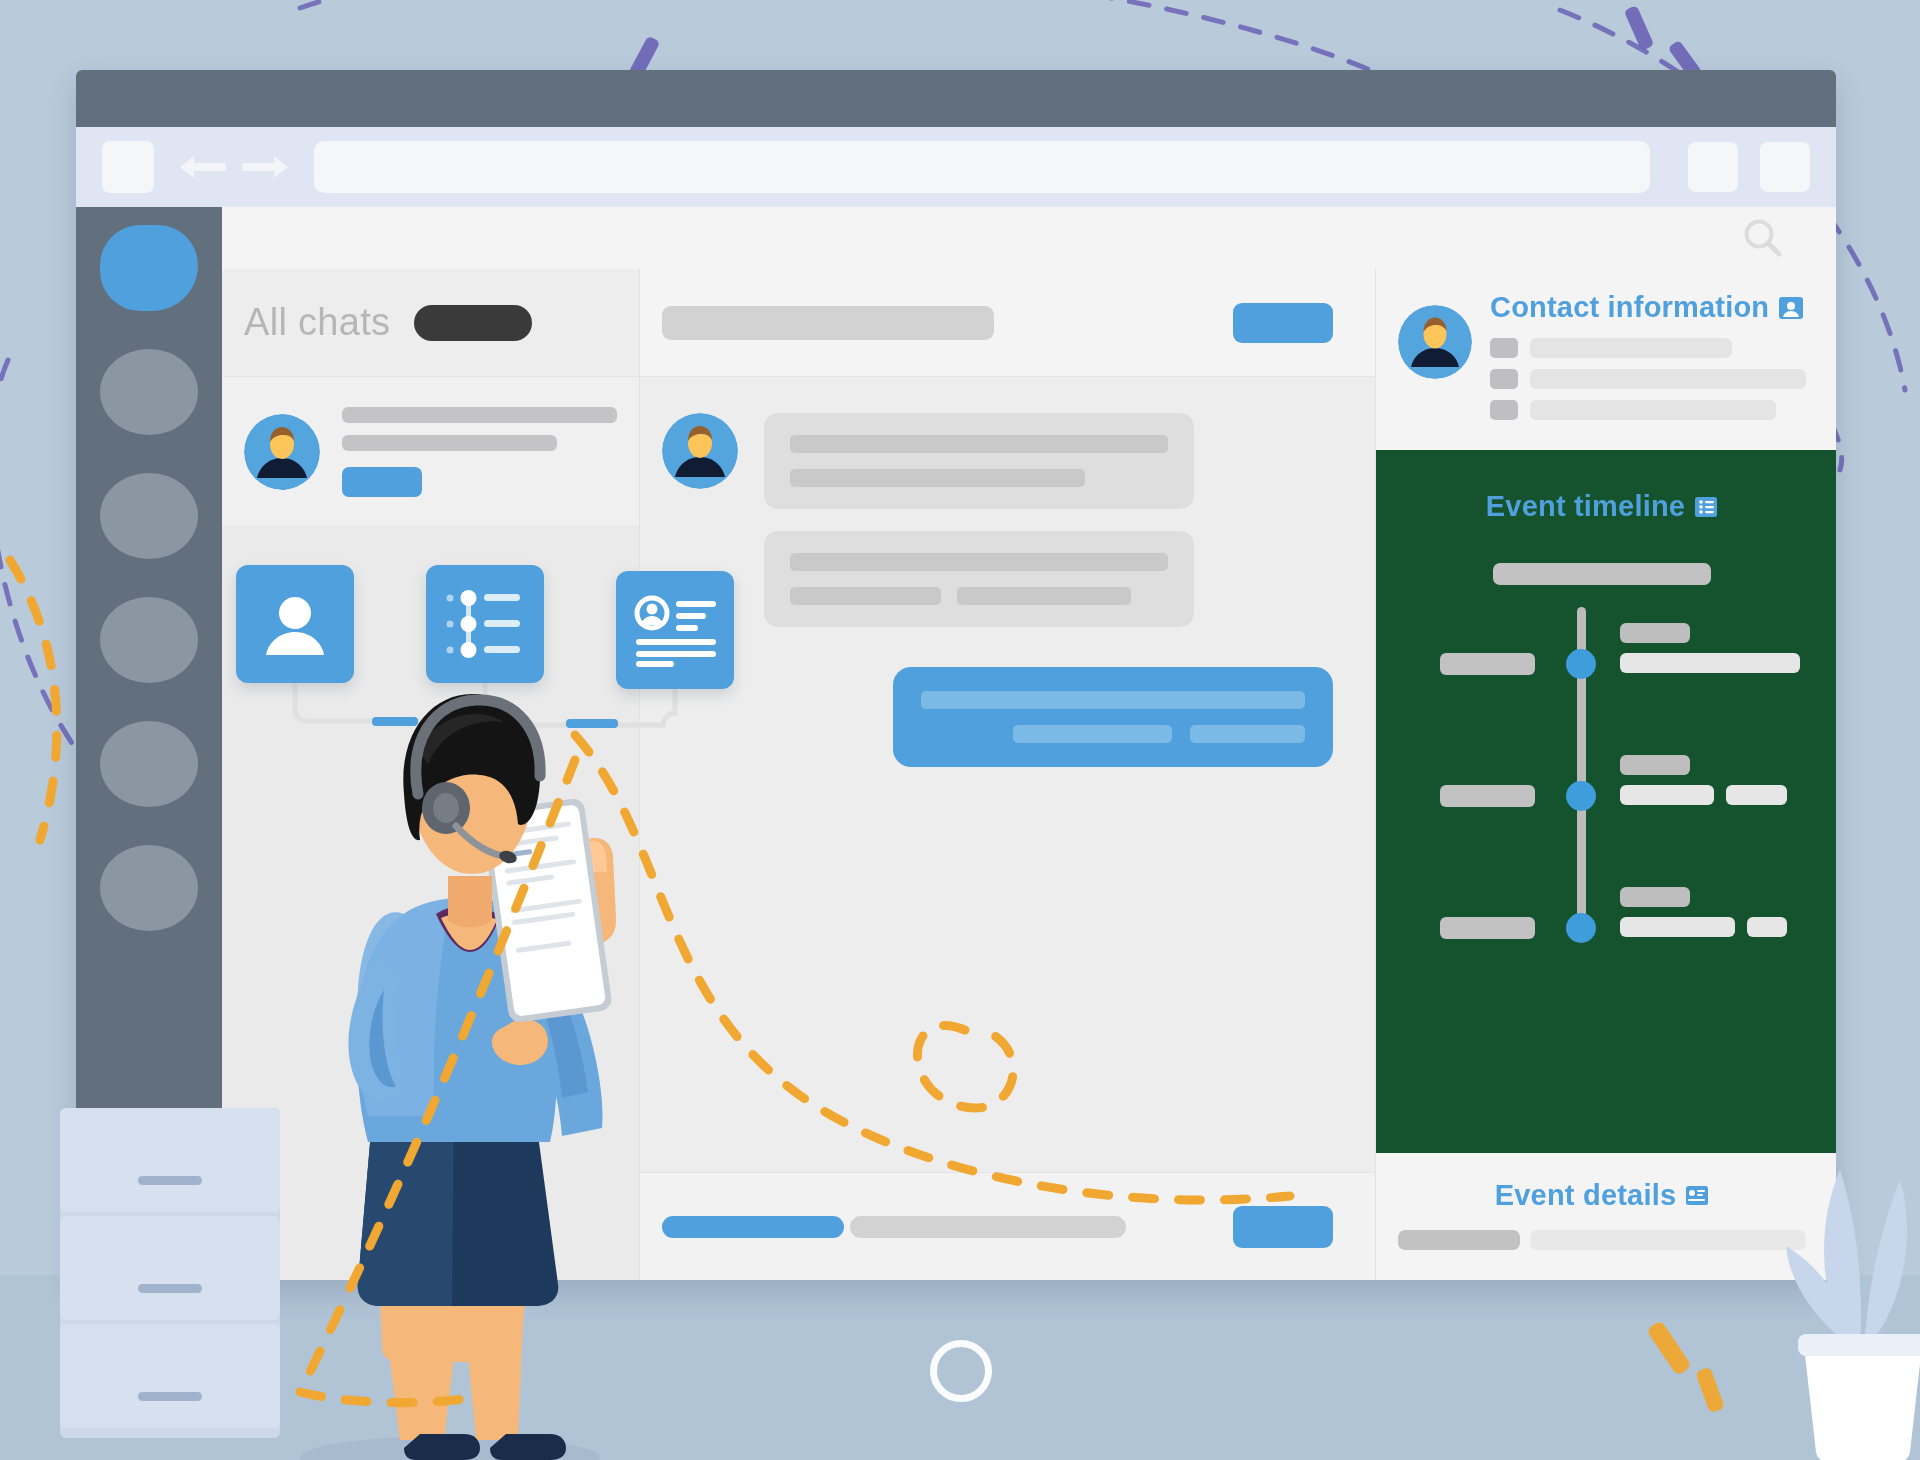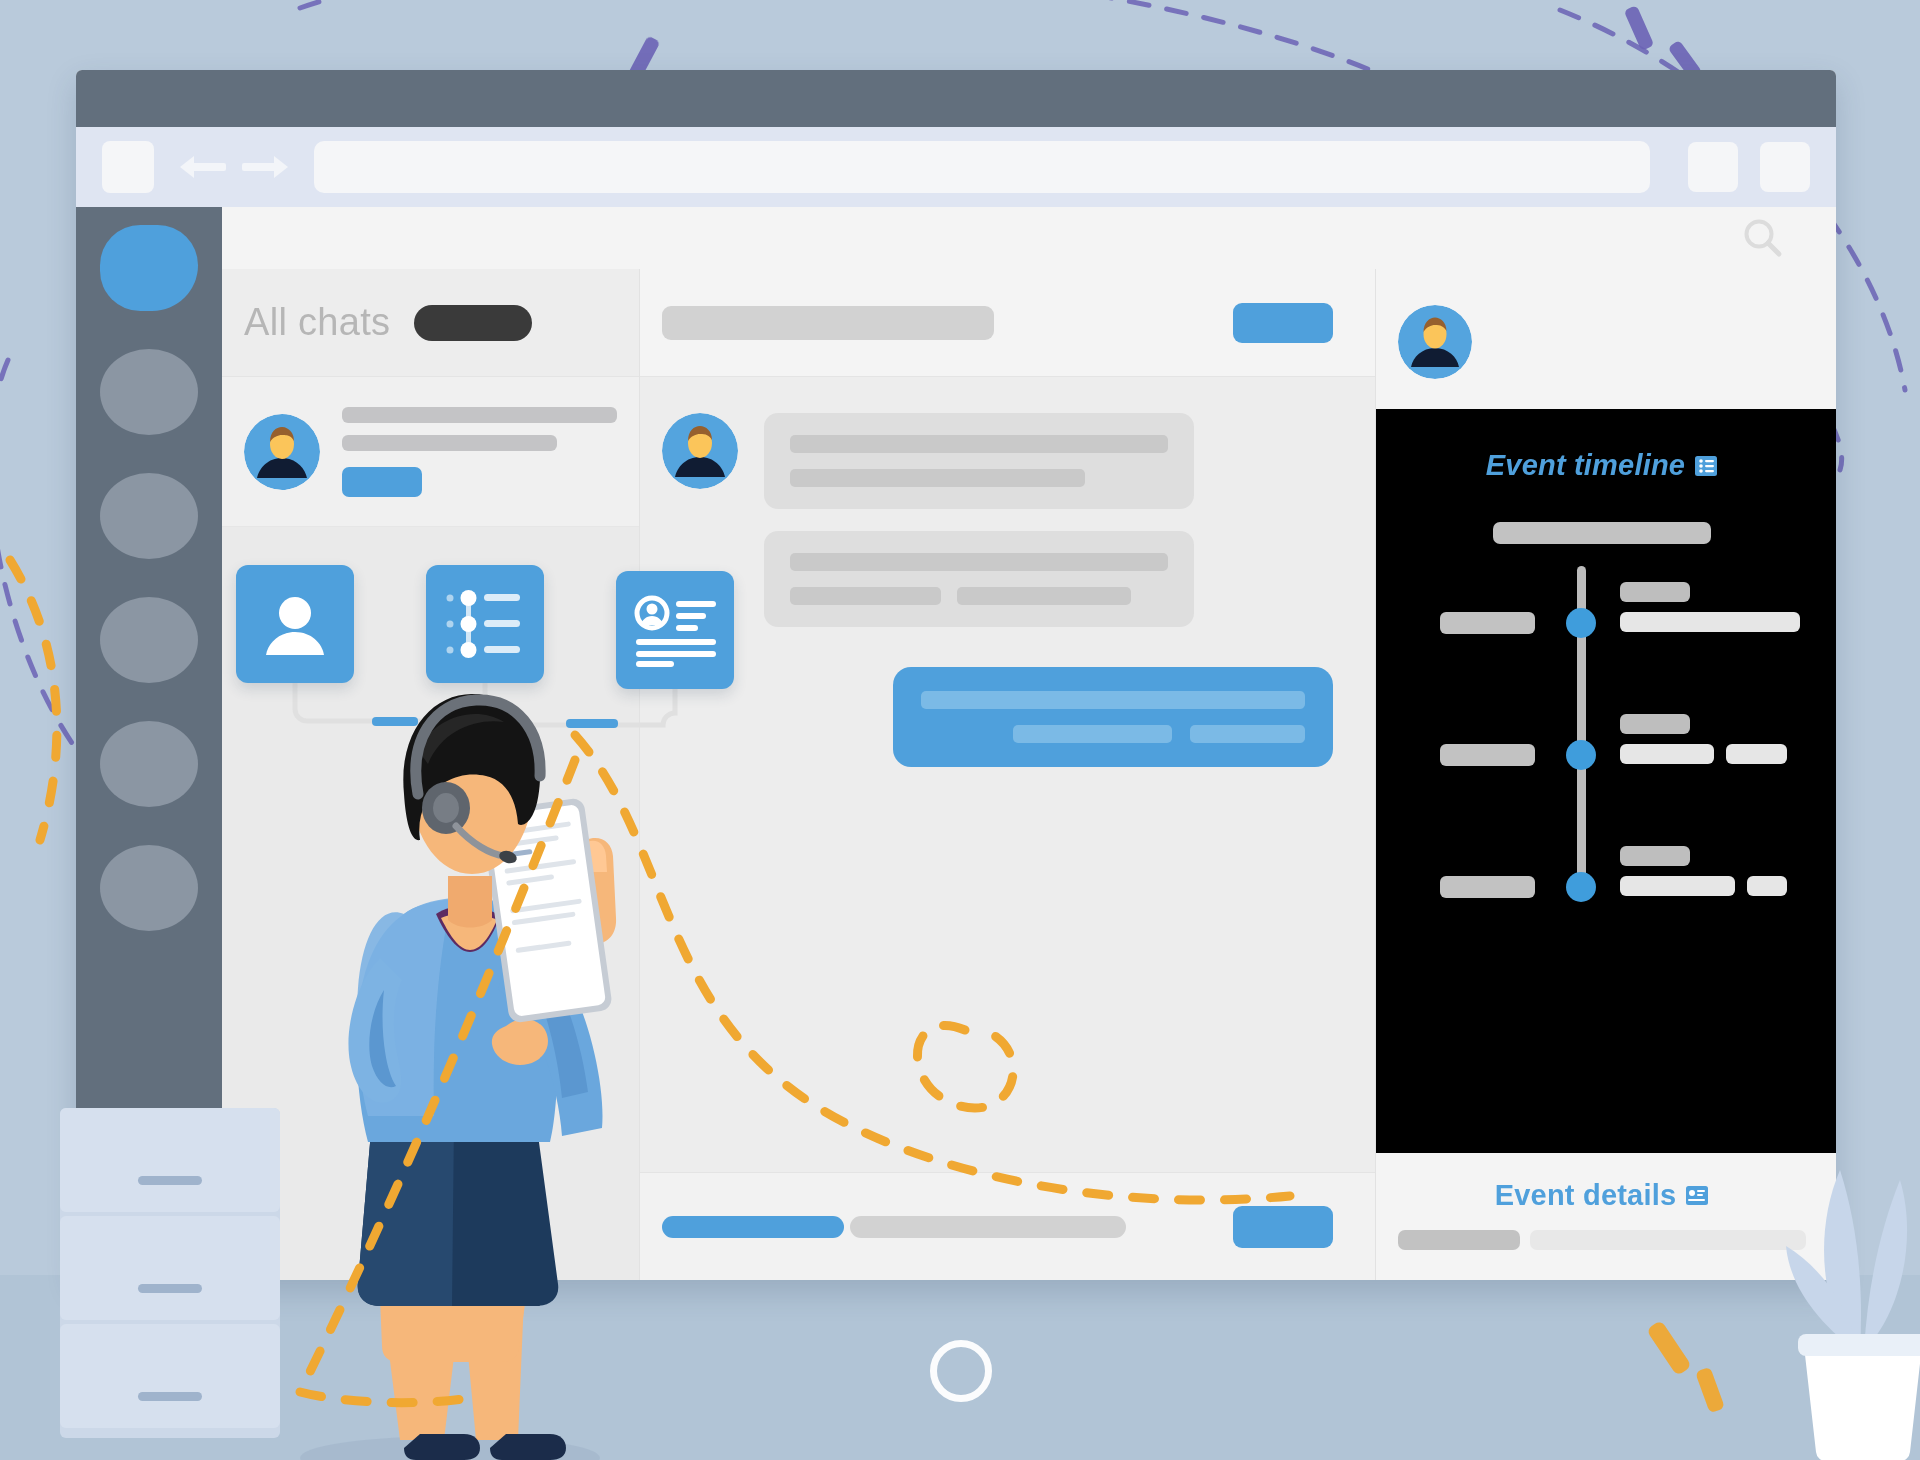--- a/index.html
+++ b/index.html
@@ -151,21 +151,21 @@
     color: #4fa0dc; font-size: 29px; font-weight: 700; letter-spacing: .2px;
     display: flex; align-items: center; gap: 9px; white-space: nowrap;
   }
   .panel-title.center { justify-content: center; }
   .ic { flex: 0 0 auto; display: inline-flex; }
   .info-rows { margin-top: 14px; display: flex; flex-direction: column; gap: 11px; }
   .info-row { display: flex; gap: 12px; align-items: center; }
   .info-key { width: 28px; height: 20px; border-radius: 5px; background: #bfbfc2; flex: 0 0 auto; }
   .info-val { height: 20px; border-radius: 6px; background: #e4e4e4; }
 
-  .panel-timeline { background: #000000; flex: 1 1 auto; padding-top: 40px; font-style: italic; }
+  .panel-timeline { background: #14532d; flex: 1 1 auto; padding-top: 40px; }
   .tl-subtitle { width: 218px; height: 22px; border-radius: 7px; background: #c2c2c2; margin: 40px auto 0; }
   .timeline { position: relative; margin-top: 22px; height: 330px; }
   .tl-line { position: absolute; left: 179px; top: 0; bottom: 0; width: 9px; background: #bcbcbc; border-radius: 5px; }
   .tl-event { position: absolute; left: 0; right: 0; display: flex; align-items: center; }
   .tl-time { width: 95px; height: 22px; border-radius: 6px; background: #c2c2c2; margin-left: 42px; }
   .tl-dot { width: 30px; height: 30px; border-radius: 50%; background: #3f9ddc; position: absolute; left: 168px; }
   .tl-content { position: absolute; left: 222px; right: 6px; }
   .tl-ttl { height: 20px; width: 70px; border-radius: 6px; background: #bebebe; margin-bottom: 10px; }
   .tl-desc { display: flex; gap: 12px; }
   .tl-desc span { height: 20px; border-radius: 6px; background: #e6e6e6; }
@@ -358,20 +358,46 @@
         <div class="panel panel-contact">
           <div class="contact-top">
             <div class="contact-avatar">
               <svg viewBox="0 0 74 74" width="74" height="74">
                 <circle cx="37" cy="37" r="37" fill="#54a4de"></circle>
                 <path d="M37 43c13 0 22 9 24 19H13c2-10 11-19 24-19z" fill="#101c33"></path>
                 <ellipse cx="37" cy="29" rx="11.5" ry="14.5" fill="#fbc55a"></ellipse>
                 <path d="M25.5 27c0-9.5 6-14.5 11.5-14.5S48.5 17.5 48.5 26c-3-5-6-6-11.5-6-4 0-8.5 2-11.5 7z" fill="#96602e"></path>
               </svg>
             </div>
+            <div class="contact-right">
+              <div class="panel-title">
+                <span>Contact information</span>
+                <span class="ic">
+                  <svg width="26" height="26" viewBox="0 0 26 26">
+                    <rect x="1" y="2" width="24" height="22" rx="3" fill="#4fa0dc"></rect>
+                    <circle cx="13" cy="11" r="4" fill="#ffffff"></circle>
+                    <path d="M13 16c4.5 0 7.5 3 8 6H5c.5-3 3.5-6 8-6z" fill="#ffffff"></path>
+                  </svg>
+                </span>
+              </div>
+              <div class="info-rows">
+                <div class="info-row">
+                  <div class="info-key"></div>
+                  <div class="info-val" style="width:64%"></div>
+                </div>
+                <div class="info-row">
+                  <div class="info-key"></div>
+                  <div class="info-val" style="width:100%"></div>
+                </div>
+                <div class="info-row">
+                  <div class="info-key"></div>
+                  <div class="info-val" style="width:78%"></div>
+                </div>
+              </div>
+            </div>
           </div>
         </div>
 
         <div class="panel panel-timeline">
           <div class="panel-title center">
             <span>Event timeline</span>
             <span class="ic">
               <svg width="24" height="24" viewBox="0 0 24 24">
                 <rect x="1" y="2" width="22" height="20" rx="2.5" fill="#4fa0dc"></rect>
                 <circle cx="7" cy="7" r="1.8" fill="#ffffff"></circle>

